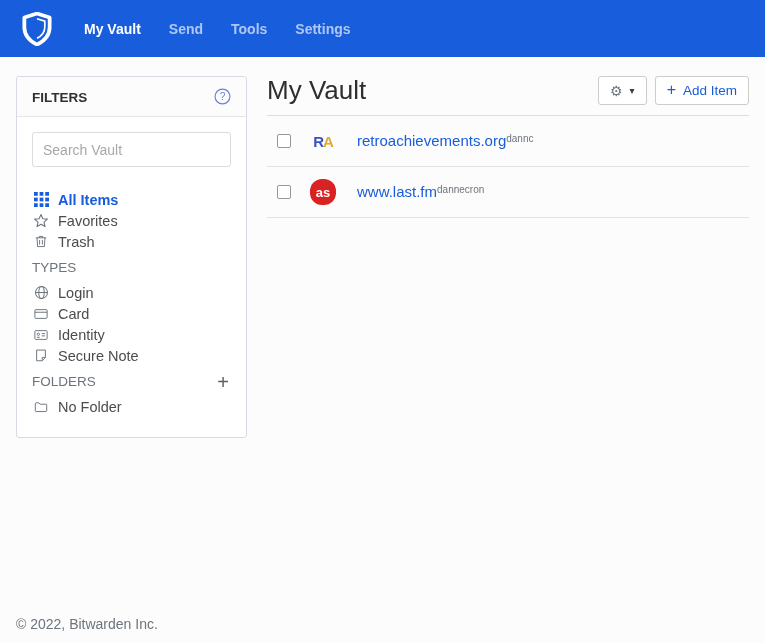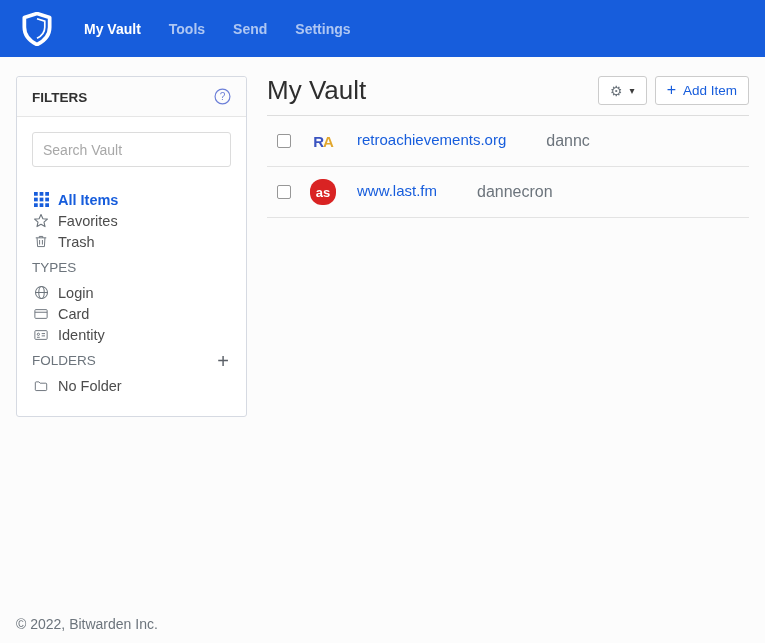--- a/index.html
+++ b/index.html
@@ -104,43 +104,43 @@
   .favicon-ra{font-size:15px;font-weight:800;letter-spacing:-1px;}
   .favicon-ra .l1{color:var(--ra_letter1);}
   .favicon-ra .l2{color:var(--ra_letter2);}
   .favicon-lastfm{
     width:26px;height:26px;border-radius:12px;background:var(--lastfm_bg);
     color:#ffffff;font-size:13px;font-weight:700;
     display:flex;align-items:center;justify-content:center;
   }
   .item-text{display:flex;flex-direction:row;}
   .item-title{color:var(--accent);font-size:15px;line-height:1.2;cursor:pointer;}
-  .item-sub{color:var(--muted);font-size:16px;line-height:1.3;margin-left:40px;}
+  .item-sub{color:var(--muted);font-size:10px;line-height:1.3;}
   
   .footer{
     position:absolute;left:16px;bottom:11px;
     color:var(--muted);font-size:14px;
   }
 </style>
 </head>
 <body>
 
 <header class="navbar">
   <div class="brand">
     <span>
       <svg viewBox="0 0 32 36" fill="none">
         <path d="M16 1.5 L29.5 5.8 V16 C29.5 25 23.5 30.8 16 34.6 C8.5 30.8 2.5 25 2.5 16 V5.8 Z" stroke="#ffffff" stroke-width="4" stroke-linejoin="round"></path>
         <path d="M16 7 L24.3 9.7 V16 C24.3 21.3 21 25.2 16 27.9" stroke="#ffffff" stroke-width="1.8"></path>
       </svg>
     </span>
   </div>
   <nav class="nav-items">
     <div class="nav-item active">My Vault</div>
+    <div class="nav-item">Send</div>
     <div class="nav-item">Tools</div>
-    <div class="nav-item">Send</div>
     <div class="nav-item">Settings</div>
   </nav>
 </header>
 
 <div class="content">
 
   <aside class="filters-card">
     <div class="filters-header">
       <span class="filters-title">FILTERS</span>
       <span class="help-icon">
@@ -218,20 +218,29 @@
           <span class="icon">
             <svg width="16" height="14" viewBox="0 0 16 16" fill="none" stroke="currentColor" stroke-width="1.1">
               <rect x="1" y="3" width="14" height="10" rx="1"></rect>
               <circle cx="5" cy="7.2" r="1.3"></circle>
                 <path d="M3.4 10.6h3.2"></path>
               <path d="M8.8 6.4h3.8M8.8 9h3.8"></path>
             </svg>
           </span>
           <span>Identity</span>
         </div>
+        <div class="side-item">
+          <span class="icon">
+            <svg width="14" height="15" viewBox="0 0 16 16" fill="none" stroke="currentColor" stroke-width="1.1" stroke-linejoin="round">
+              <path d="M3 1.8h10v8.4L9.4 14H3z"></path>
+                <path d="M13 10.2H9.4V14"></path>
+            </svg>
+          </span>
+          <span>Secure Note</span>
+        </div>
       </div>
 
       <div class="section-label">
         <span>FOLDERS</span>
         <span class="add-folder">+</span>
       </div>
       <div class="side-list" style="margin-top:0;">
         <div class="side-item">
           <span class="icon">
             <svg width="16" height="14" viewBox="0 0 16 16" fill="none" stroke="currentColor" stroke-width="1.1" stroke-linejoin="round">

